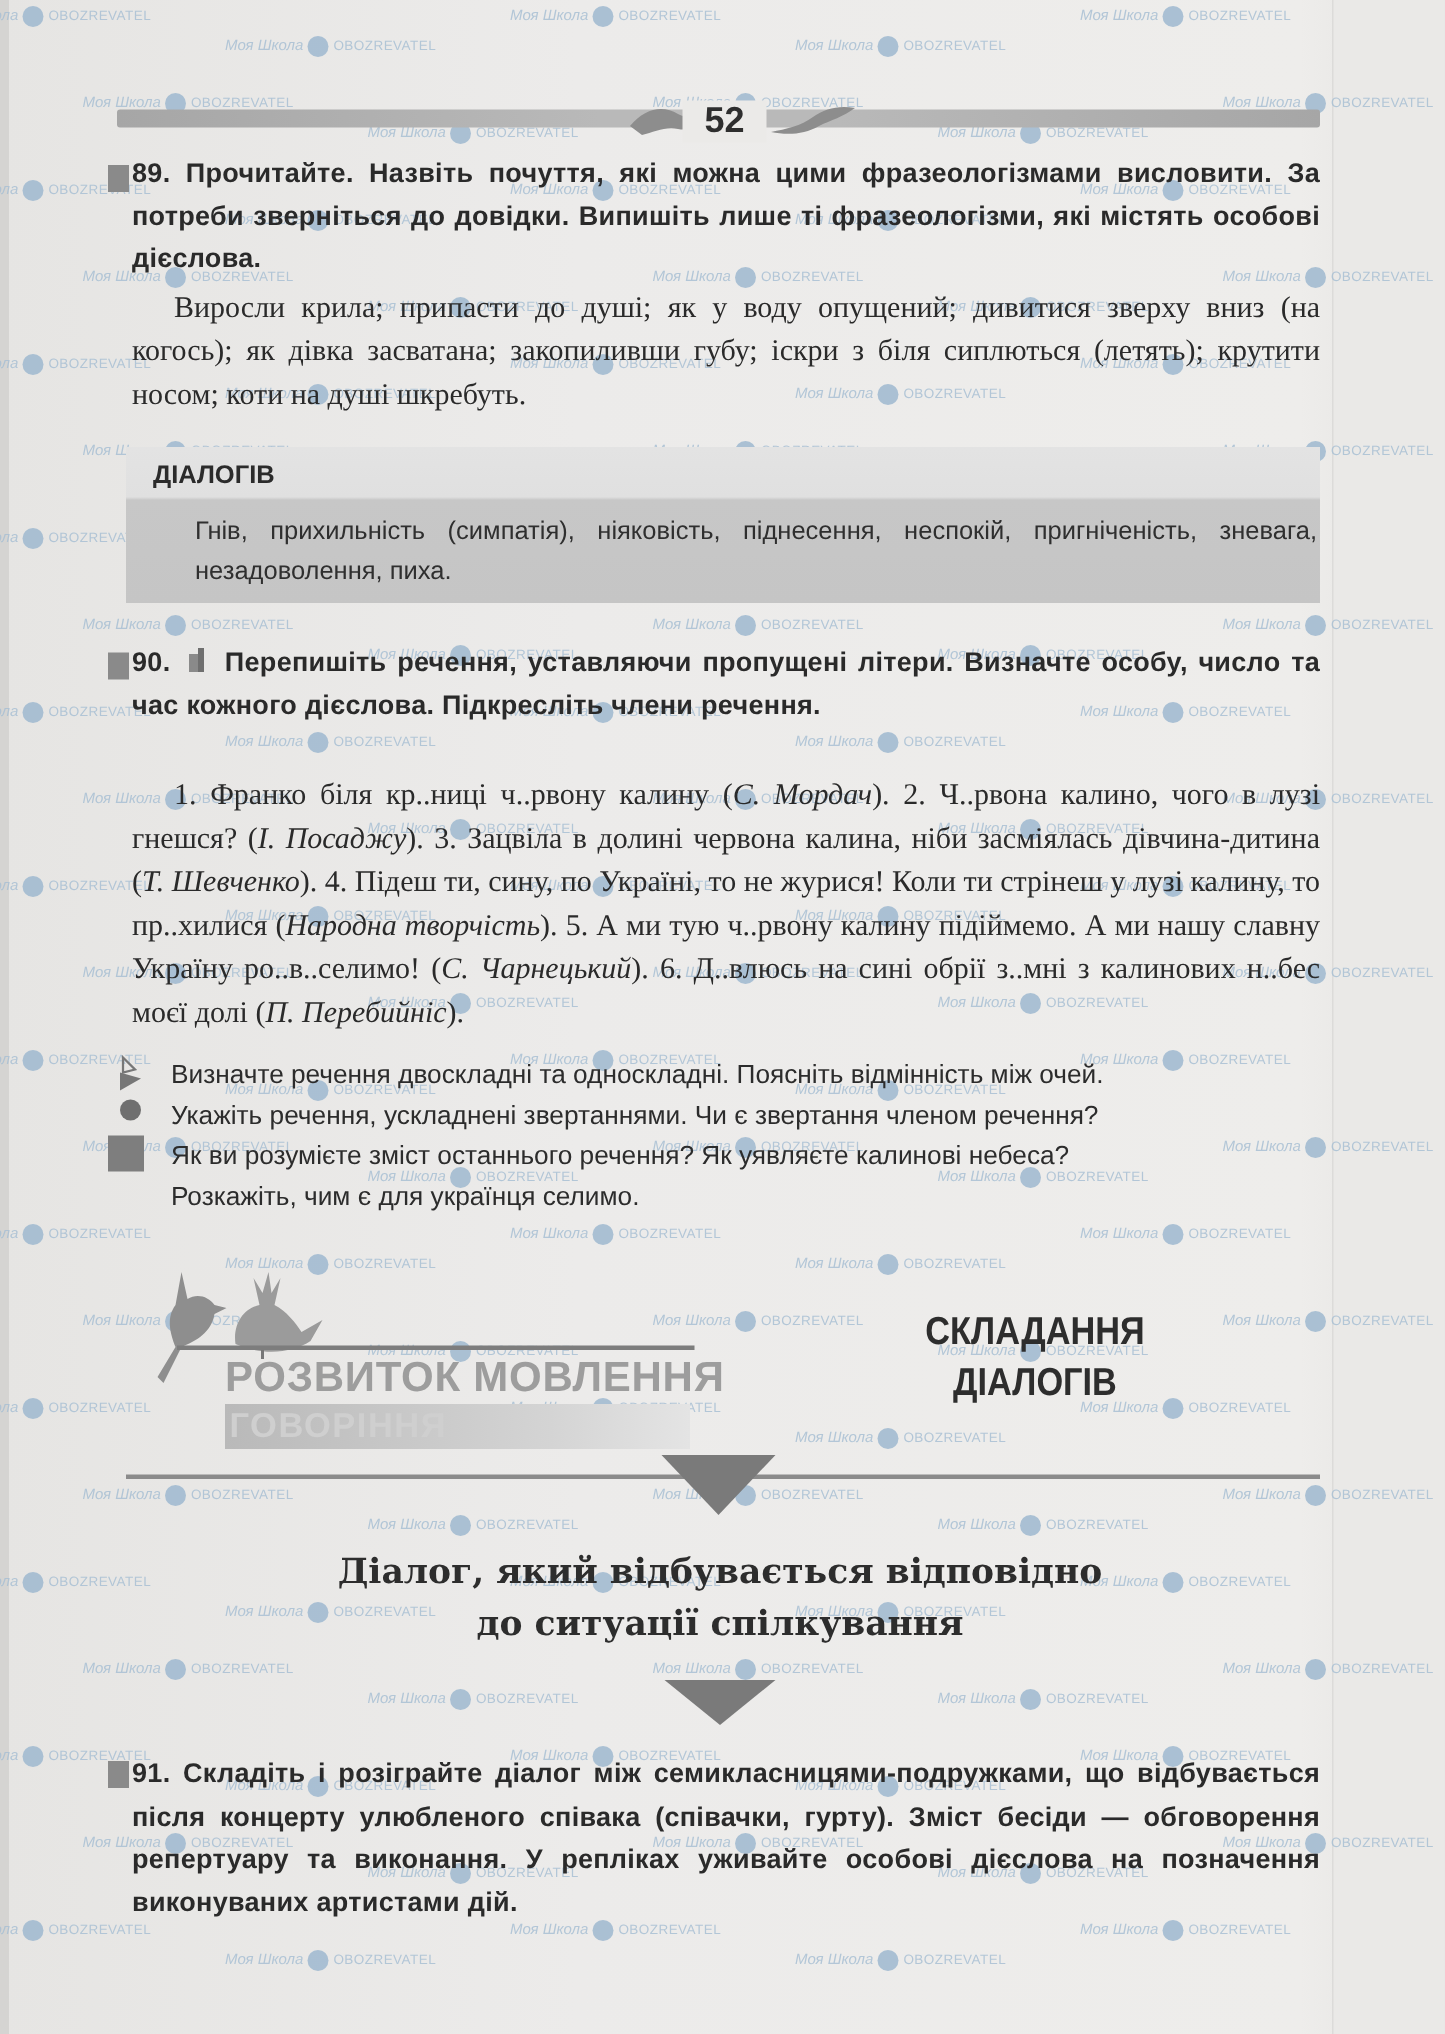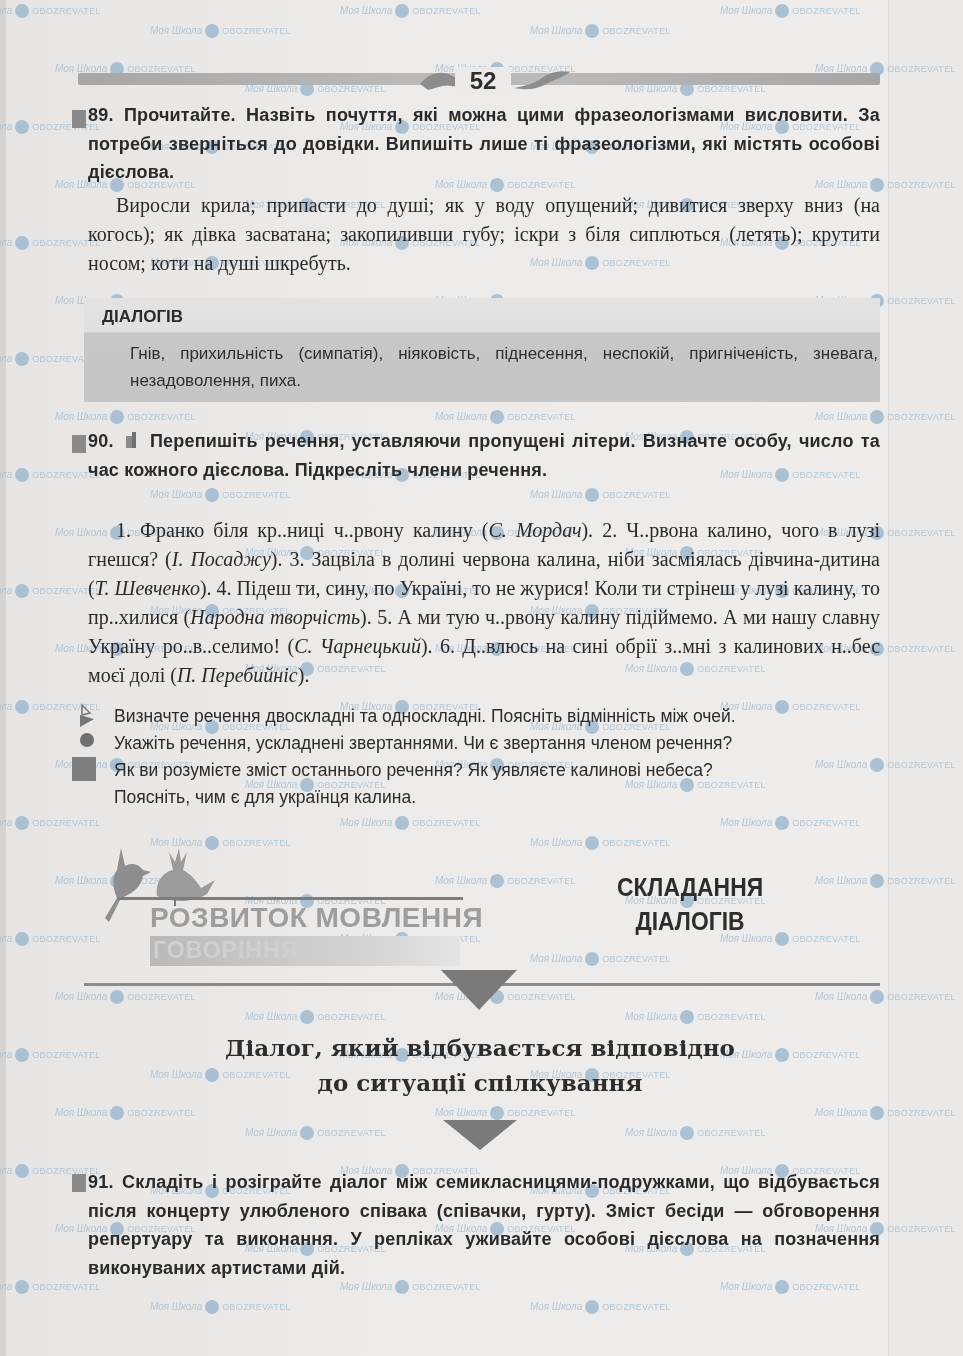--- a/index.html
+++ b/index.html
@@ -288,21 +288,21 @@
     <path d="M4 12 L18 16 L4 24 Z" fill="#777"></path>
   </svg>
   <svg class="q-icon" style="left:78px; top:731px" width="18" height="18" viewBox="0 0 18 18">
     <circle cx="9" cy="9" r="7" fill="#6f6f6f"></circle>
   </svg>
   <div class="q-icon" style="left:72px; top:757px; width:24px; height:24px; background:#7e7e7e"></div>
   <div class="questions">
     <div>Визначте речення двоскладні та односкладні. Поясніть відмінність між очей.</div>
     <div>Укажіть речення, ускладнені звертаннями. Чи є звертання членом речення?</div>
     <div>Як ви розумієте зміст останнього речення? Як уявляєте калинові небеса?</div>
-    <div>Поясніть, чим є для українця калина.</div>
+    <div>Розкажіть, чим є для українця селимо.</div>
   </div>
 
   <svg class="birds" viewBox="0 0 130 90">
     <path d="M10 80 L22 60 C18 50, 16 40, 22 32 L26 10 L30 28 C36 24, 44 26, 48 32 L56 34 L48 38 C46 50, 36 56, 26 60 L14 84 Z" fill="#8e8e8e"></path>
     <path d="M62 58 C60 44, 68 34, 78 32 L74 14 L80 24 L84 10 L86 24 L92 14 L88 32 C96 36, 102 44, 106 50 L120 42 L112 56 C100 64, 80 66, 62 58 Z" fill="#9b9b9b"></path>
     <line x1="80" y1="60" x2="80" y2="68" stroke="#777" stroke-width="2"></line>
   </svg>
   <div class="banner-line"></div>
   <div class="banner-title">РОЗВИТОК МОВЛЕННЯ</div>
   <div class="banner-sub-bg"></div>

